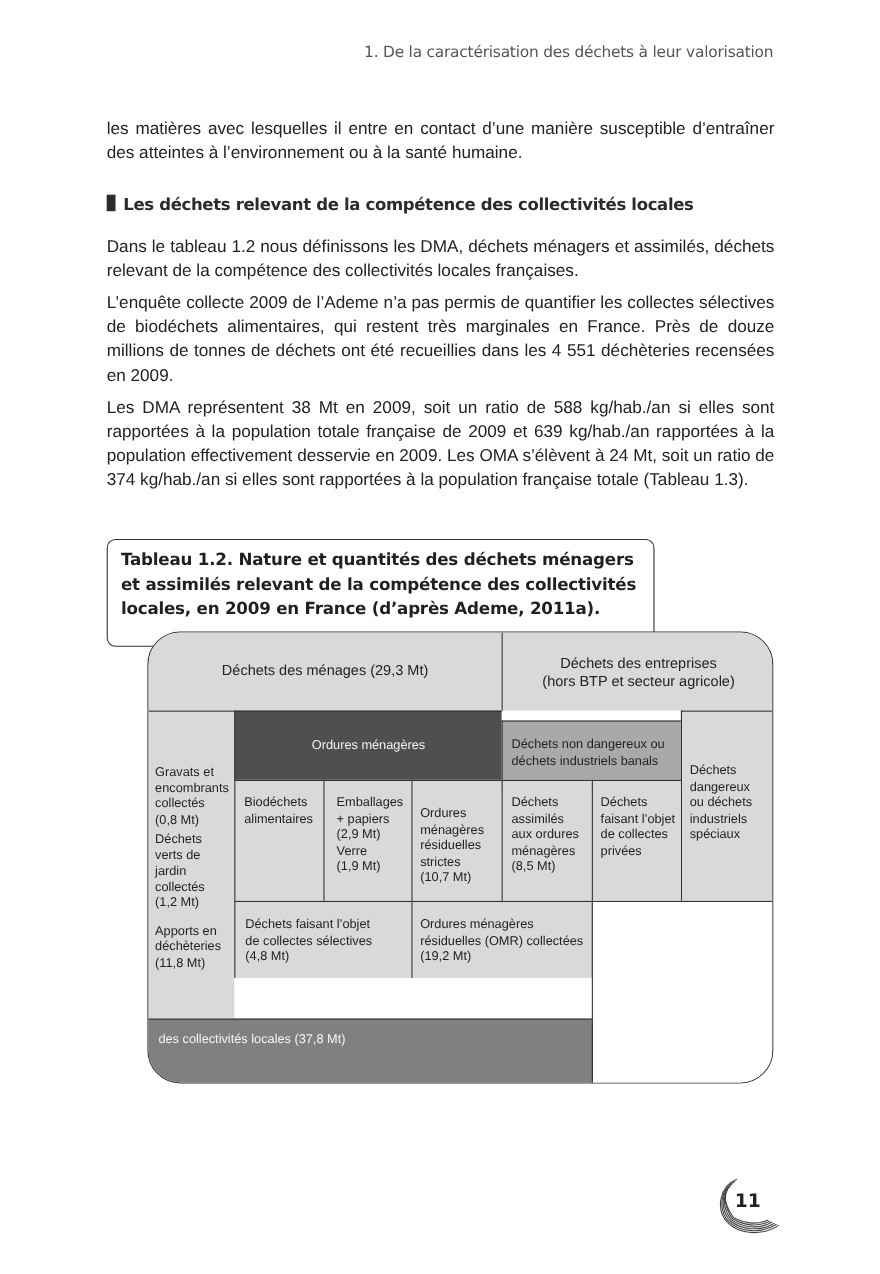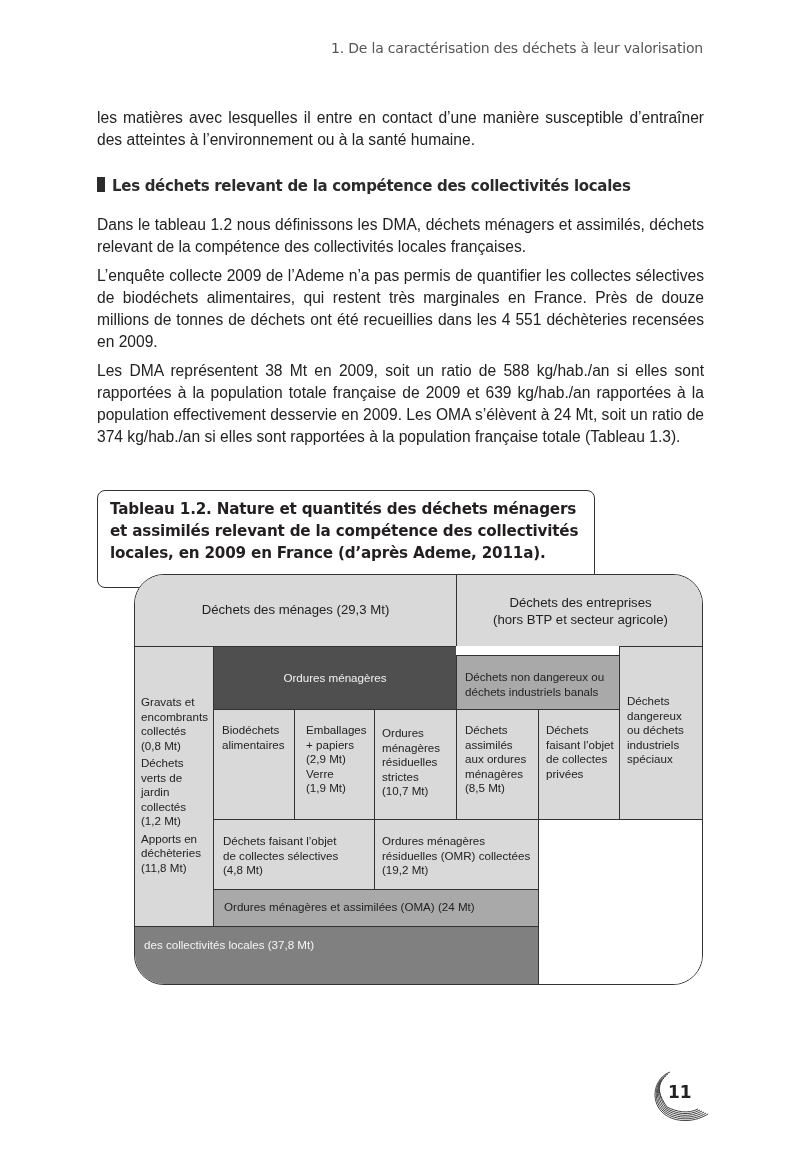--- a/index.html
+++ b/index.html
@@ -66,21 +66,21 @@
   <div class="cell c-light bt" style="left:0;top:71px;width:78px;height:280px;padding:48px 0 0 6px;">
     <span class="line">Gravats et</span>
     <span class="line">encombrants</span>
     <span class="line">collectés</span>
     <span class="line">(0,8 Mt)</span>
     <span class="line" style="margin-top:3px;">Déchets</span>
     <span class="line">verts de</span>
     <span class="line">jardin</span>
     <span class="line">collectés</span>
     <span class="line">(1,2 Mt)</span>
-    <span class="line" style="margin-top:3px;">Apports en</span>
+    <span class="line" style="margin-top:11px;">Apports en</span>
     <span class="line">déchèteries</span>
     <span class="line">(11,8 Mt)</span>
   </div>
 
   <div class="cell c-dark center bt bl" style="left:78px;top:71px;width:243px;height:63px;">
     <span>Ordures ménagères</span>
   </div>
 
   <div class="cell c-mid bt bl" style="left:321px;top:71px;width:163px;height:63px;padding:14px 0 0 8px;margin-top:9px;">
     <span class="line">Déchets non dangereux ou</span>
@@ -99,21 +99,21 @@
     <span class="line">Biodéchets</span>
     <span class="line">alimentaires</span>
   </div>
   <div class="cell c-light bt bl" style="left:159px;top:134px;width:80px;height:110px;padding:13px 0 0 11px;">
     <span class="line">Emballages</span>
     <span class="line">+ papiers</span>
     <span class="line">(2,9 Mt)</span>
     <span class="line">Verre</span>
     <span class="line">(1,9 Mt)</span>
   </div>
-  <div class="cell c-light bt bl" style="left:239px;top:134px;width:82px;height:110px;padding:16px 0 0 7px;">
+  <div class="cell c-light bt bl" style="left:239px;top:134px;width:82px;height:110px;padding:23px 0 0 7px;">
     <span class="line">Ordures</span>
     <span class="line">ménagères</span>
     <span class="line">résiduelles</span>
     <span class="line">strictes</span>
     <span class="line">(10,7 Mt)</span>
   </div>
   <div class="cell c-light bt bl" style="left:321px;top:134px;width:82px;height:110px;padding:13px 0 0 8px;">
     <span class="line">Déchets</span>
     <span class="line">assimilés</span>
     <span class="line">aux ordures</span>
@@ -133,23 +133,20 @@
     <span class="line">(4,8 Mt)</span>
   </div>
   <div class="cell c-light bt bl br" style="left:239px;top:244px;width:165px;height:70px;padding:14px 0 0 7px;">
     <span class="line">Ordures ménagères</span>
     <span class="line">résiduelles (OMR) collectées</span>
     <span class="line">(19,2 Mt)</span>
   </div>
 
   <div class="cell c-white bt" style="left:403px;top:244px;width:166px;height:167px;border-left:1.4px solid #333;"></div>
 
-  <div class="cell c-mid bt bl br" style="left:78px;top:314px;width:326px;height:37px;padding:10px 0 0 10px;">
-    <span>Ordures ménagères et assimilées (OMA) (24 Mt)</span>
-  </div>
 
   <div class="cell c-dmagray bt br" style="left:0;top:351px;width:404px;height:60px;padding:11px 0 0 9px;">
     <span class="line">des collectivités locales (37,8 Mt)</span>
   </div>
 </div>
 
 <div class="page-num">
   <svg width="70" height="60" viewBox="0 0 70 60">
     <g fill="none" stroke="#444" stroke-width="1">
       <path d="M22 4 C6 10, 2 32, 14 44 C24 54, 44 56, 60 46"></path>

